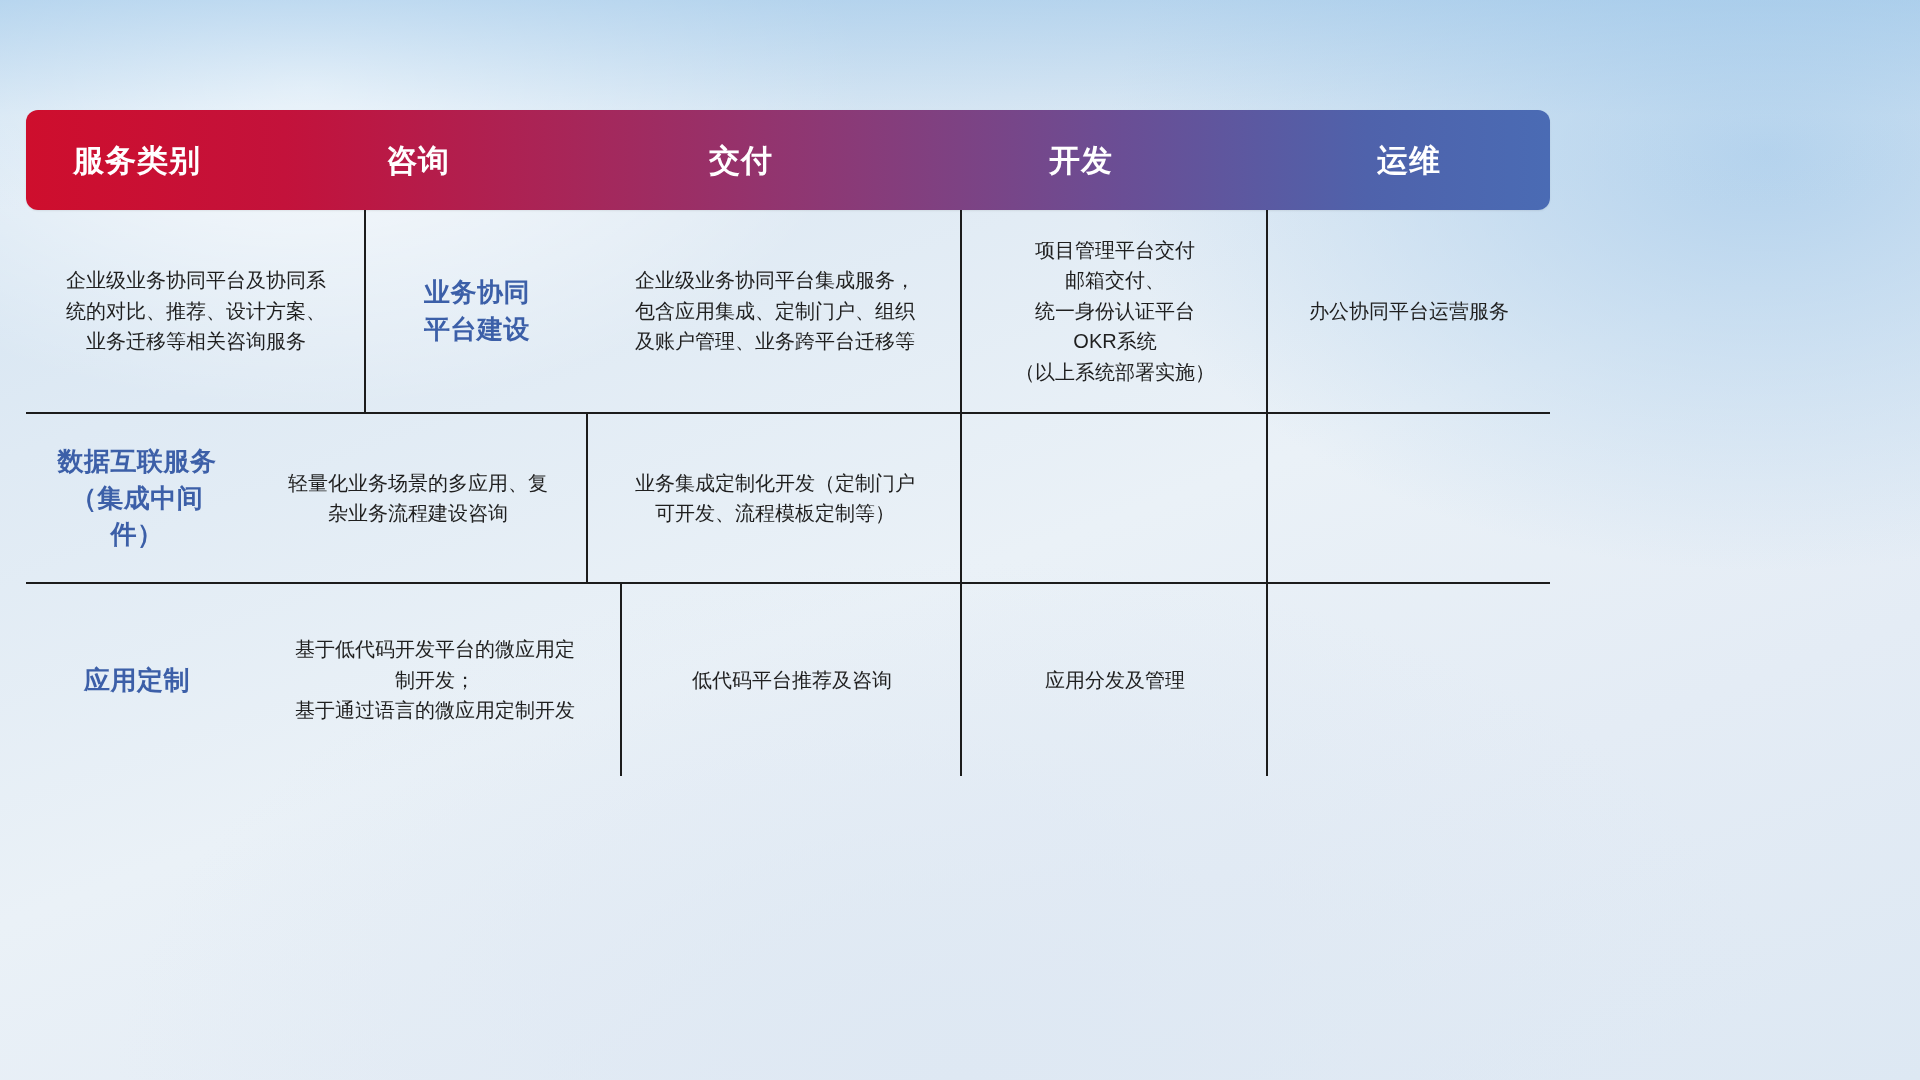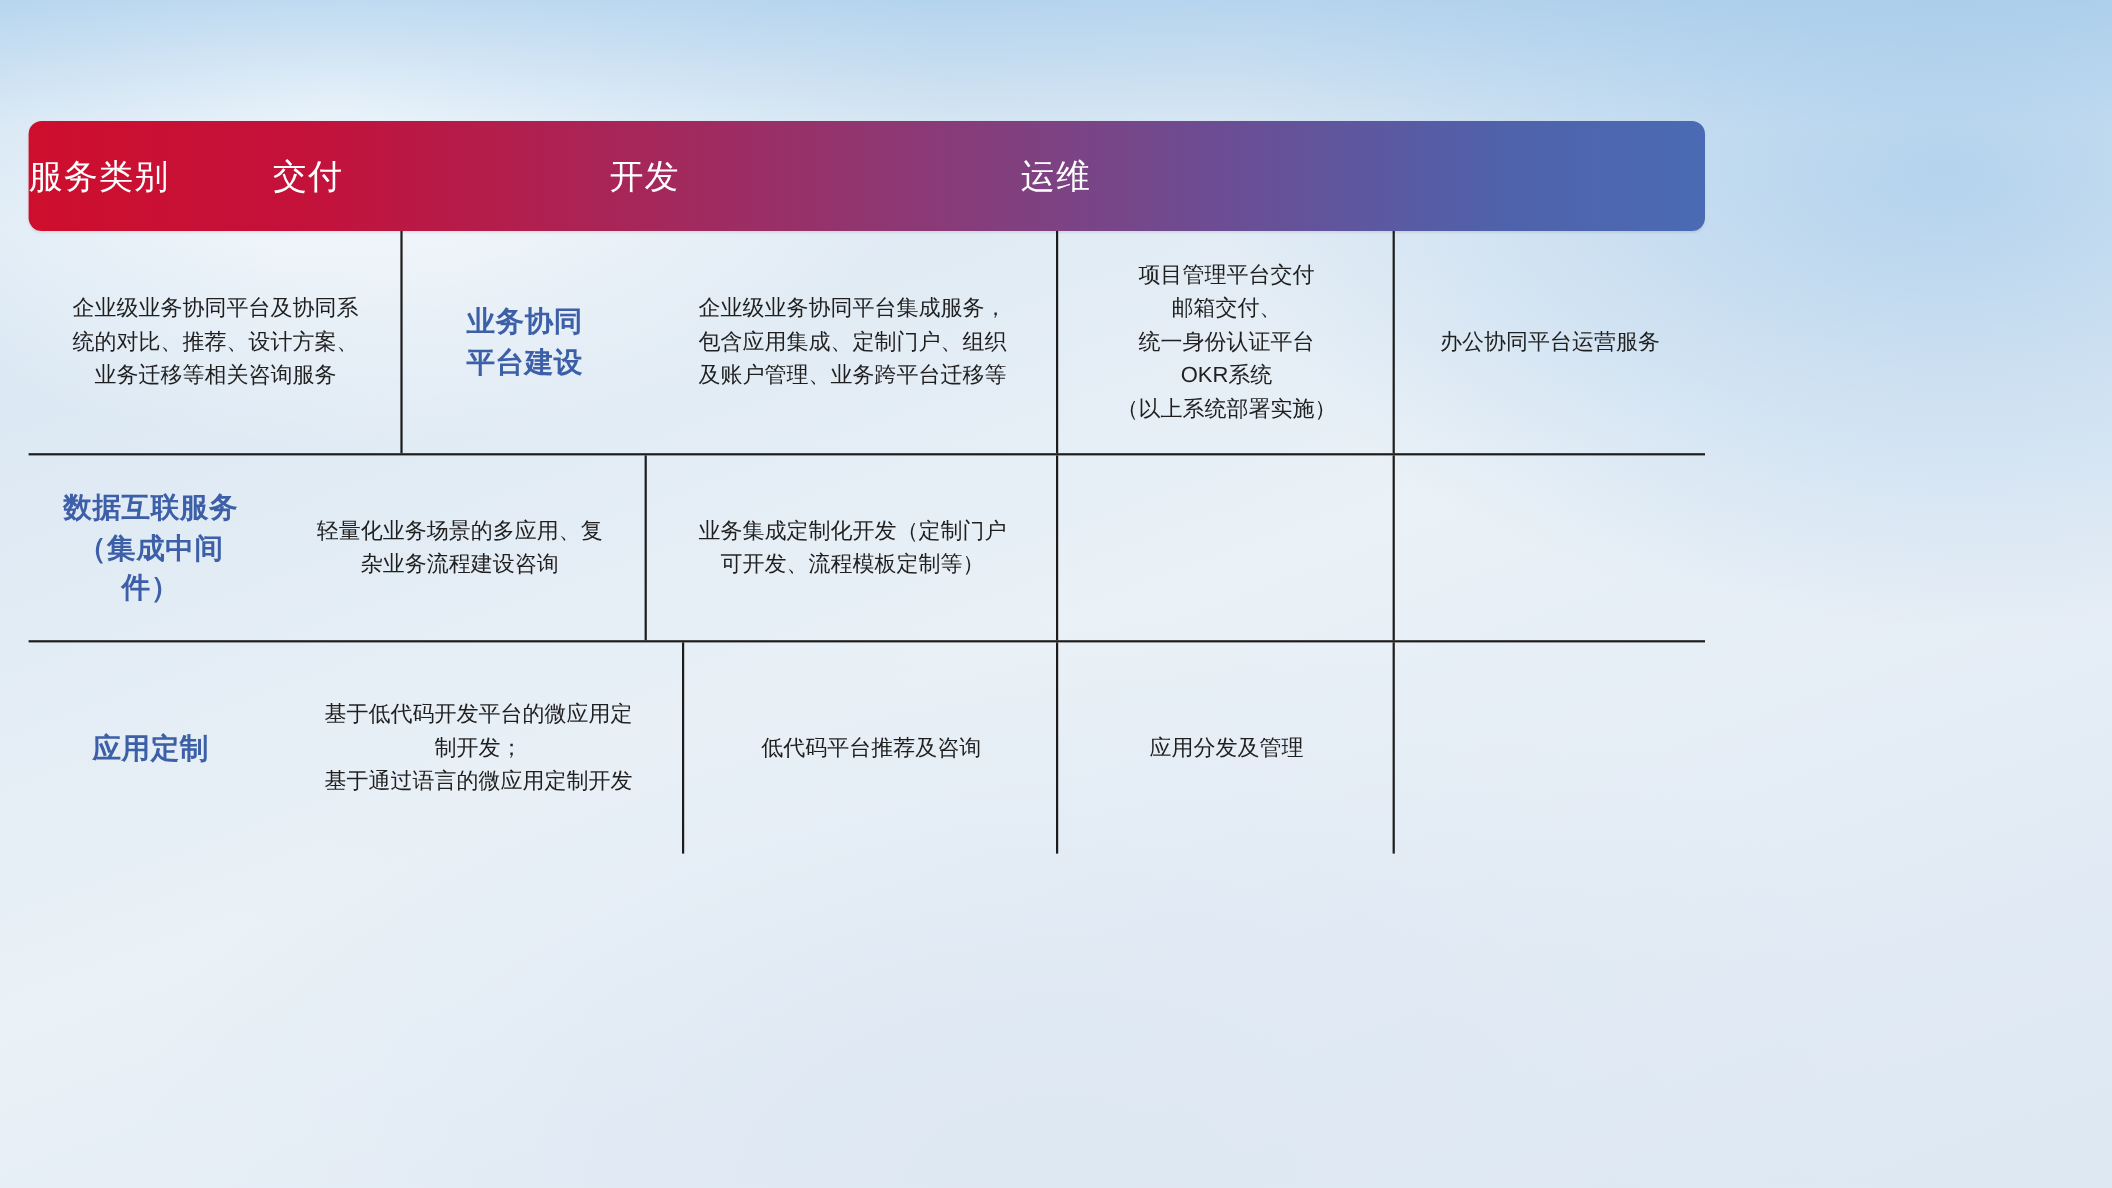--- a/index.html
+++ b/index.html
@@ -56,21 +56,22 @@
         #6a4e95 72%,
         #4f62ab 88%,
         #4a6bb4 100%);
     display: flex;
     align-items: center;
     box-shadow: 0 1px 2px rgba(0,0,0,0.08);
   }
   .th {
     color: #ffffff;
     font-size: 31px;
-    font-weight: 400;
+    font-weight: 700;
+    text-align: center;
     letter-spacing: 1px;
     line-height: 1;
     white-space: nowrap;
   }
 
   
   .tbody {
     position: relative;
     background: transparent;
   }
@@ -127,20 +128,21 @@
 </style>
 </head>
 <body>
 
 <div id="page">
 
   <div class="table-wrap">
 
     <div class="thead">
       <div class="th c0">服务类别</div>
+      <div class="th c1">咨询</div>
       <div class="th c3">交付</div>
       <div class="th c2">开发</div>
       <div class="th c4">运维</div>
     </div>
 
     <div class="tbody">
 
       <div class="trow r0">
         <div class="td c1 rule-right">企业级业务协同平台及协同系
 统的对比、推荐、设计方案、

